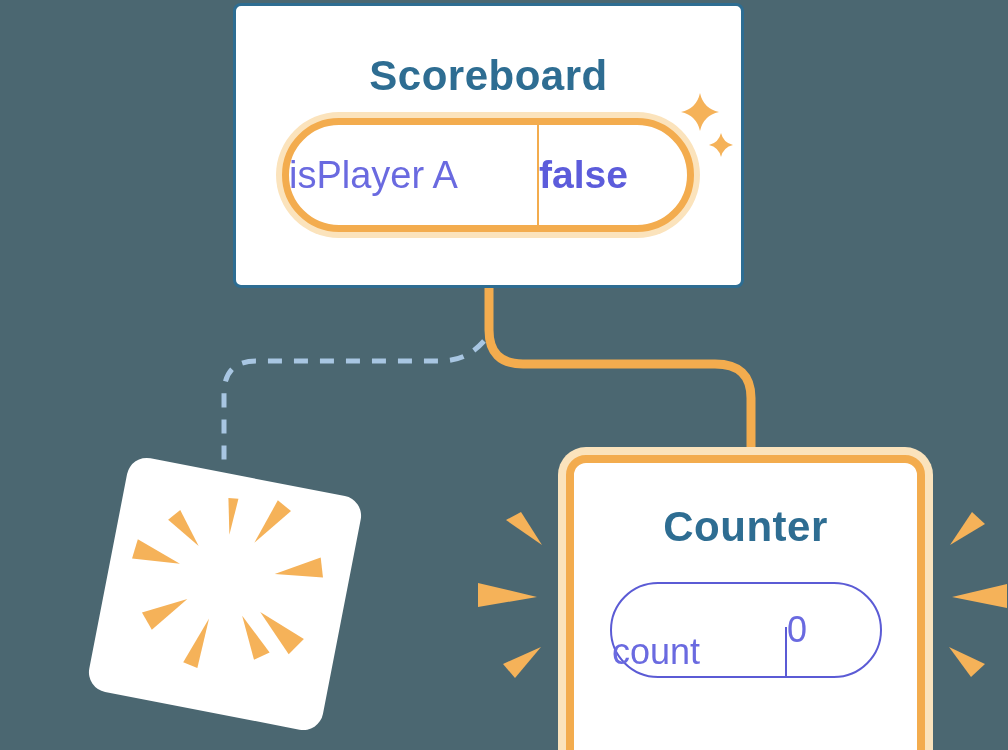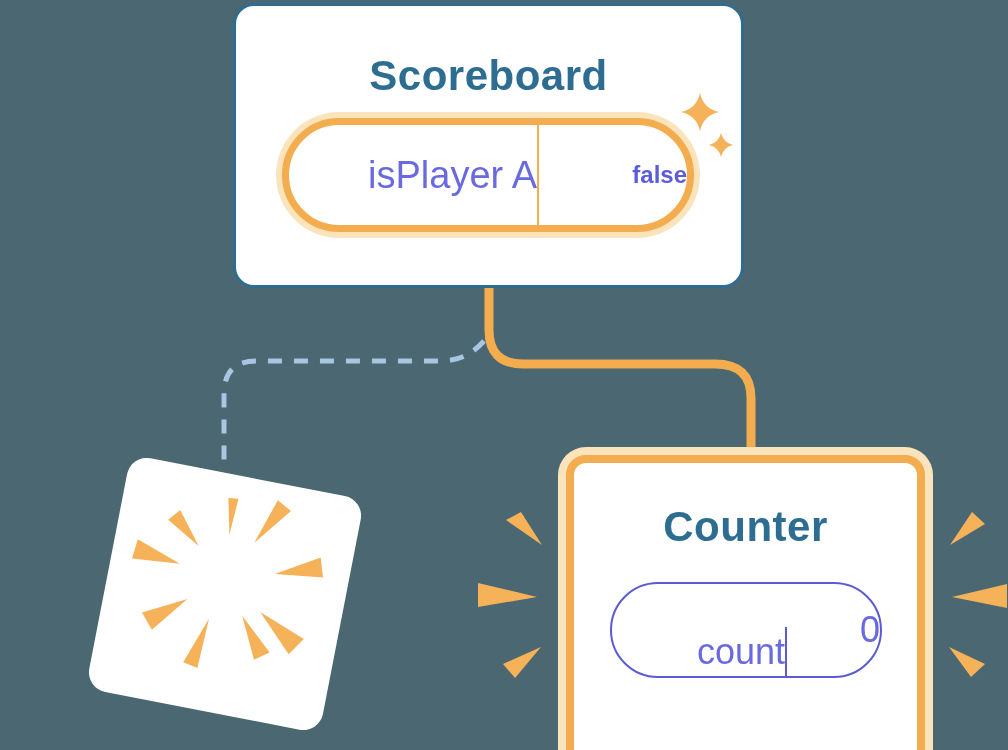--- a/index.html
+++ b/index.html
@@ -6,21 +6,21 @@
   .stage{
     position:relative;width:1008px;height:750px;overflow:hidden;
     background:var(--background);
     font-family:"Liberation Sans",sans-serif;
   }
   .layer{position:absolute;left:0;top:0;width:1008px;height:750px;pointer-events:none;}
   
   .card{position:absolute;box-sizing:border-box;background:var(--card-white);}
   .card-scoreboard{
     left:233px;top:3px;width:511px;height:285px;
-    border:3px solid var(--steel-blue);border-radius:21px;
+    border:3px solid var(--steel-blue);border-radius:8px;
   }
   .card-counter{
     left:566px;top:455px;width:359px;height:324px;
     border:8px solid var(--orange);border-radius:20px;
     box-shadow:0 0 0 8px var(--orange-light);
   }
   .card-title{
     text-align:center;color:var(--steel-blue);
     font-size:42px;font-weight:700;letter-spacing:.5px;
   }
@@ -30,27 +30,27 @@
   .pill{position:absolute;box-sizing:border-box;display:flex;align-items:stretch;background:#fff;}
   .pill-scoreboard{
     left:46px;top:112px;width:412px;height:114px;
     border:7px solid var(--orange);border-radius:70px;
     box-shadow:0 0 0 6px var(--orange-light);
   }
   .pill-counter{
     left:36px;top:119px;width:272px;height:96px;
     border:2px solid var(--purple-border);border-radius:60px;
   }
-  .pill .cell{display:flex;align-items:center;justify-content:flex-end;}
+  .pill .cell{display:flex;align-items:center;justify-content:flex-start;}
   .pill-scoreboard .cell-key{width:248px;}
   .pill-scoreboard .cell-val{flex:1;border-left:2px solid var(--orange);}
   .pill-counter .cell-key{width:173px;border-right:2px solid var(--purple-border);margin-top:43px;}
   .pill-counter .cell-val{flex:1;}
   .state-key{color:var(--purple);font-size:38px;}
-  .state-val{color:var(--purple-bold);font-size:24px;font-weight:700;}
+  .state-val{color:var(--purple-bold);font-size:39px;font-weight:700;}
   .pill-counter .state-key,.pill-counter .state-val{font-size:36px;font-weight:400;color:var(--purple);}
   
   .poof-card{
     position:absolute;left:106px;top:475px;width:238px;height:238px;
     background:var(--card-white);border-radius:20px;
     transform:rotate(11deg);transform-origin:50% 50%;
   }
   .poof-card svg{position:absolute;left:0;top:0;}
 </style>
 </head>

